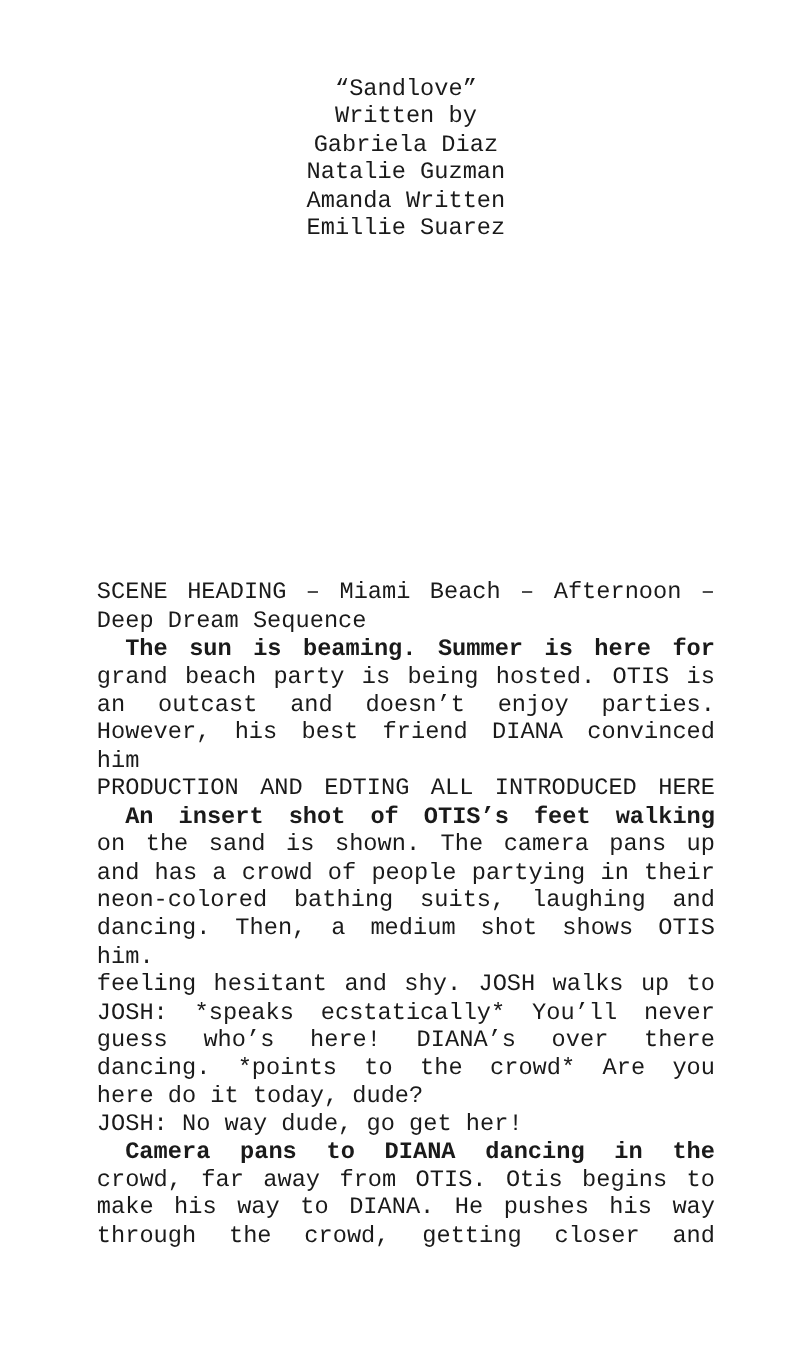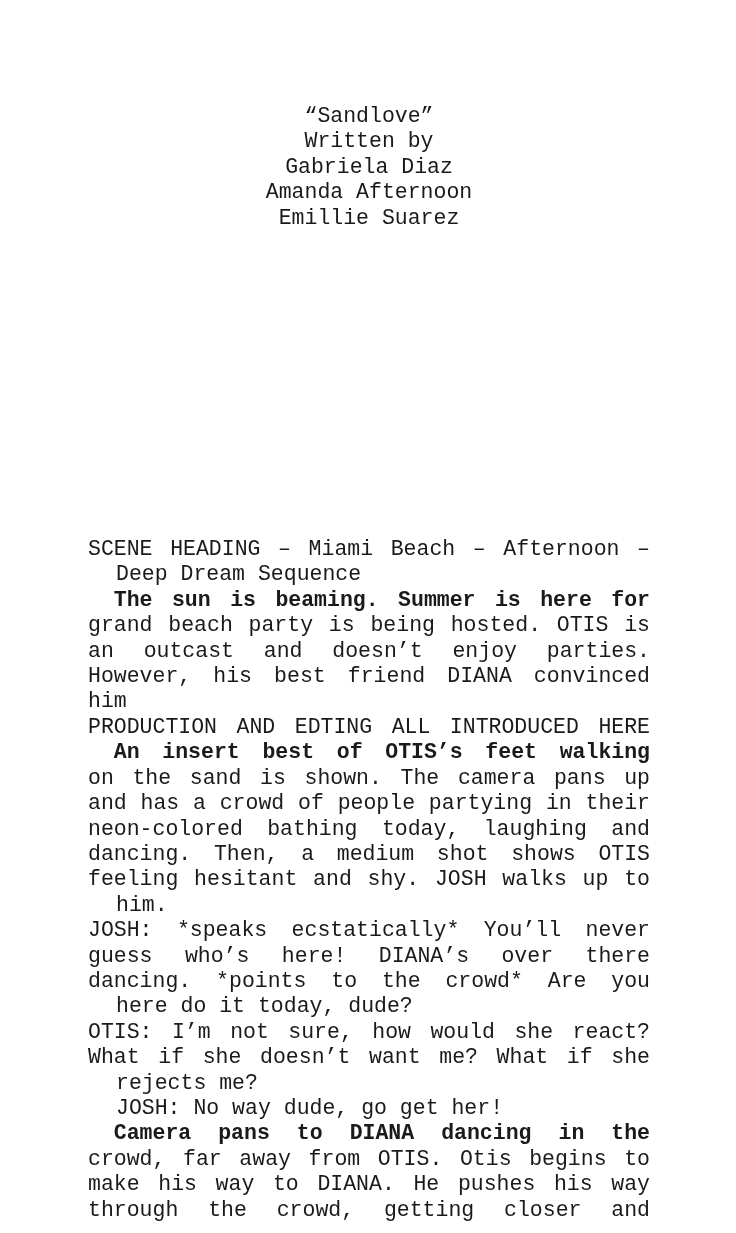--- a/index.html
+++ b/index.html
@@ -11,21 +11,21 @@
     height: 1233px;
     background: #ffffff;
     overflow: hidden;
     font-family: "Liberation Mono", "DejaVu Sans Mono", monospace;
     color: #1a1a1a;
   }
   .page {
     box-sizing: border-box;
     width: 736px;
     height: 1233px;
-    padding-top: 104px;
+    padding-top: 69px;
     overflow: hidden;
   }
   .title-block {
     width: 562px;
     margin-left: 88px;
     text-align: center;
     font-size: 21.5px;
     line-height: 25.4px;
     white-space: nowrap;
   }
@@ -44,72 +44,67 @@
   .paragraph {
     margin: 0;
   }
   .line {
     text-align: justify;
     text-align-last: justify;
     overflow: visible;
   }
   .line.endline {
     text-align-last: left;
-    margin-left: 28px;
   }
   .line.indent {
     text-indent: 2ch;
     font-weight: bold;
   }
 </style>
 </head>
 <body>
 
 <div class="page">
   <div class="title-block">
       <div class="title-line">“Sandlove”</div>
       <div class="title-line">Written by</div>
       <div class="title-line">Gabriela Diaz</div>
-      <div class="title-line">Amanda Afternoon</div>
+      <div class="title-line">Natalie Guzman</div>
+      <div class="title-line">Amanda Written</div>
       <div class="title-line">Emillie Suarez</div>
     </div>
   <div class="spacer"></div>
   <div class="script-body">
       <div class="paragraph">
         <div class="line">SCENE HEADING – Miami Beach – Afternoon –</div>
         <div class="line endline">Deep Dream Sequence</div>
       </div>
       <div class="paragraph">
         <div class="line indent">The sun is beaming. Summer is here for</div>
         <div class="line">grand beach party is being hosted. OTIS is</div>
         <div class="line">an outcast and doesn’t enjoy parties.</div>
         <div class="line">However, his best friend DIANA convinced him</div>
       </div>
       <div class="paragraph">
         <div class="line">PRODUCTION AND EDTING ALL INTRODUCED HERE</div>
       </div>
       <div class="paragraph">
-        <div class="line indent">An insert best of OTIS’s feet walking</div>
+        <div class="line indent">An insert shot of OTIS’s feet walking</div>
         <div class="line">on the sand is shown. The camera pans up</div>
         <div class="line">and has a crowd of people partying in their</div>
-        <div class="line">neon-colored bathing today, laughing and</div>
+        <div class="line">neon-colored bathing suits, laughing and</div>
         <div class="line">dancing. Then, a medium shot shows OTIS</div>
+        <div class="line endline">him.</div>
         <div class="line">feeling hesitant and shy. JOSH walks up to</div>
-        <div class="line endline">him.</div>
       </div>
       <div class="paragraph">
         <div class="line">JOSH: *speaks ecstatically* You’ll never</div>
         <div class="line">guess who’s here! DIANA’s over there</div>
         <div class="line">dancing. *points to the crowd* Are you</div>
         <div class="line endline">here do it today, dude?</div>
-      </div>
-      <div class="paragraph">
-        <div class="line">OTIS: I’m not sure, how would she react?</div>
-        <div class="line">What if she doesn’t want me? What if she</div>
-        <div class="line endline">rejects me?</div>
       </div>
       <div class="paragraph">
         <div class="line endline">JOSH: No way dude, go get her!</div>
       </div>
       <div class="paragraph">
         <div class="line indent">Camera pans to DIANA dancing in the</div>
         <div class="line">crowd, far away from OTIS. Otis begins to</div>
         <div class="line">make his way to DIANA. He pushes his way</div>
         <div class="line">through the crowd, getting closer and</div>
       </div>

